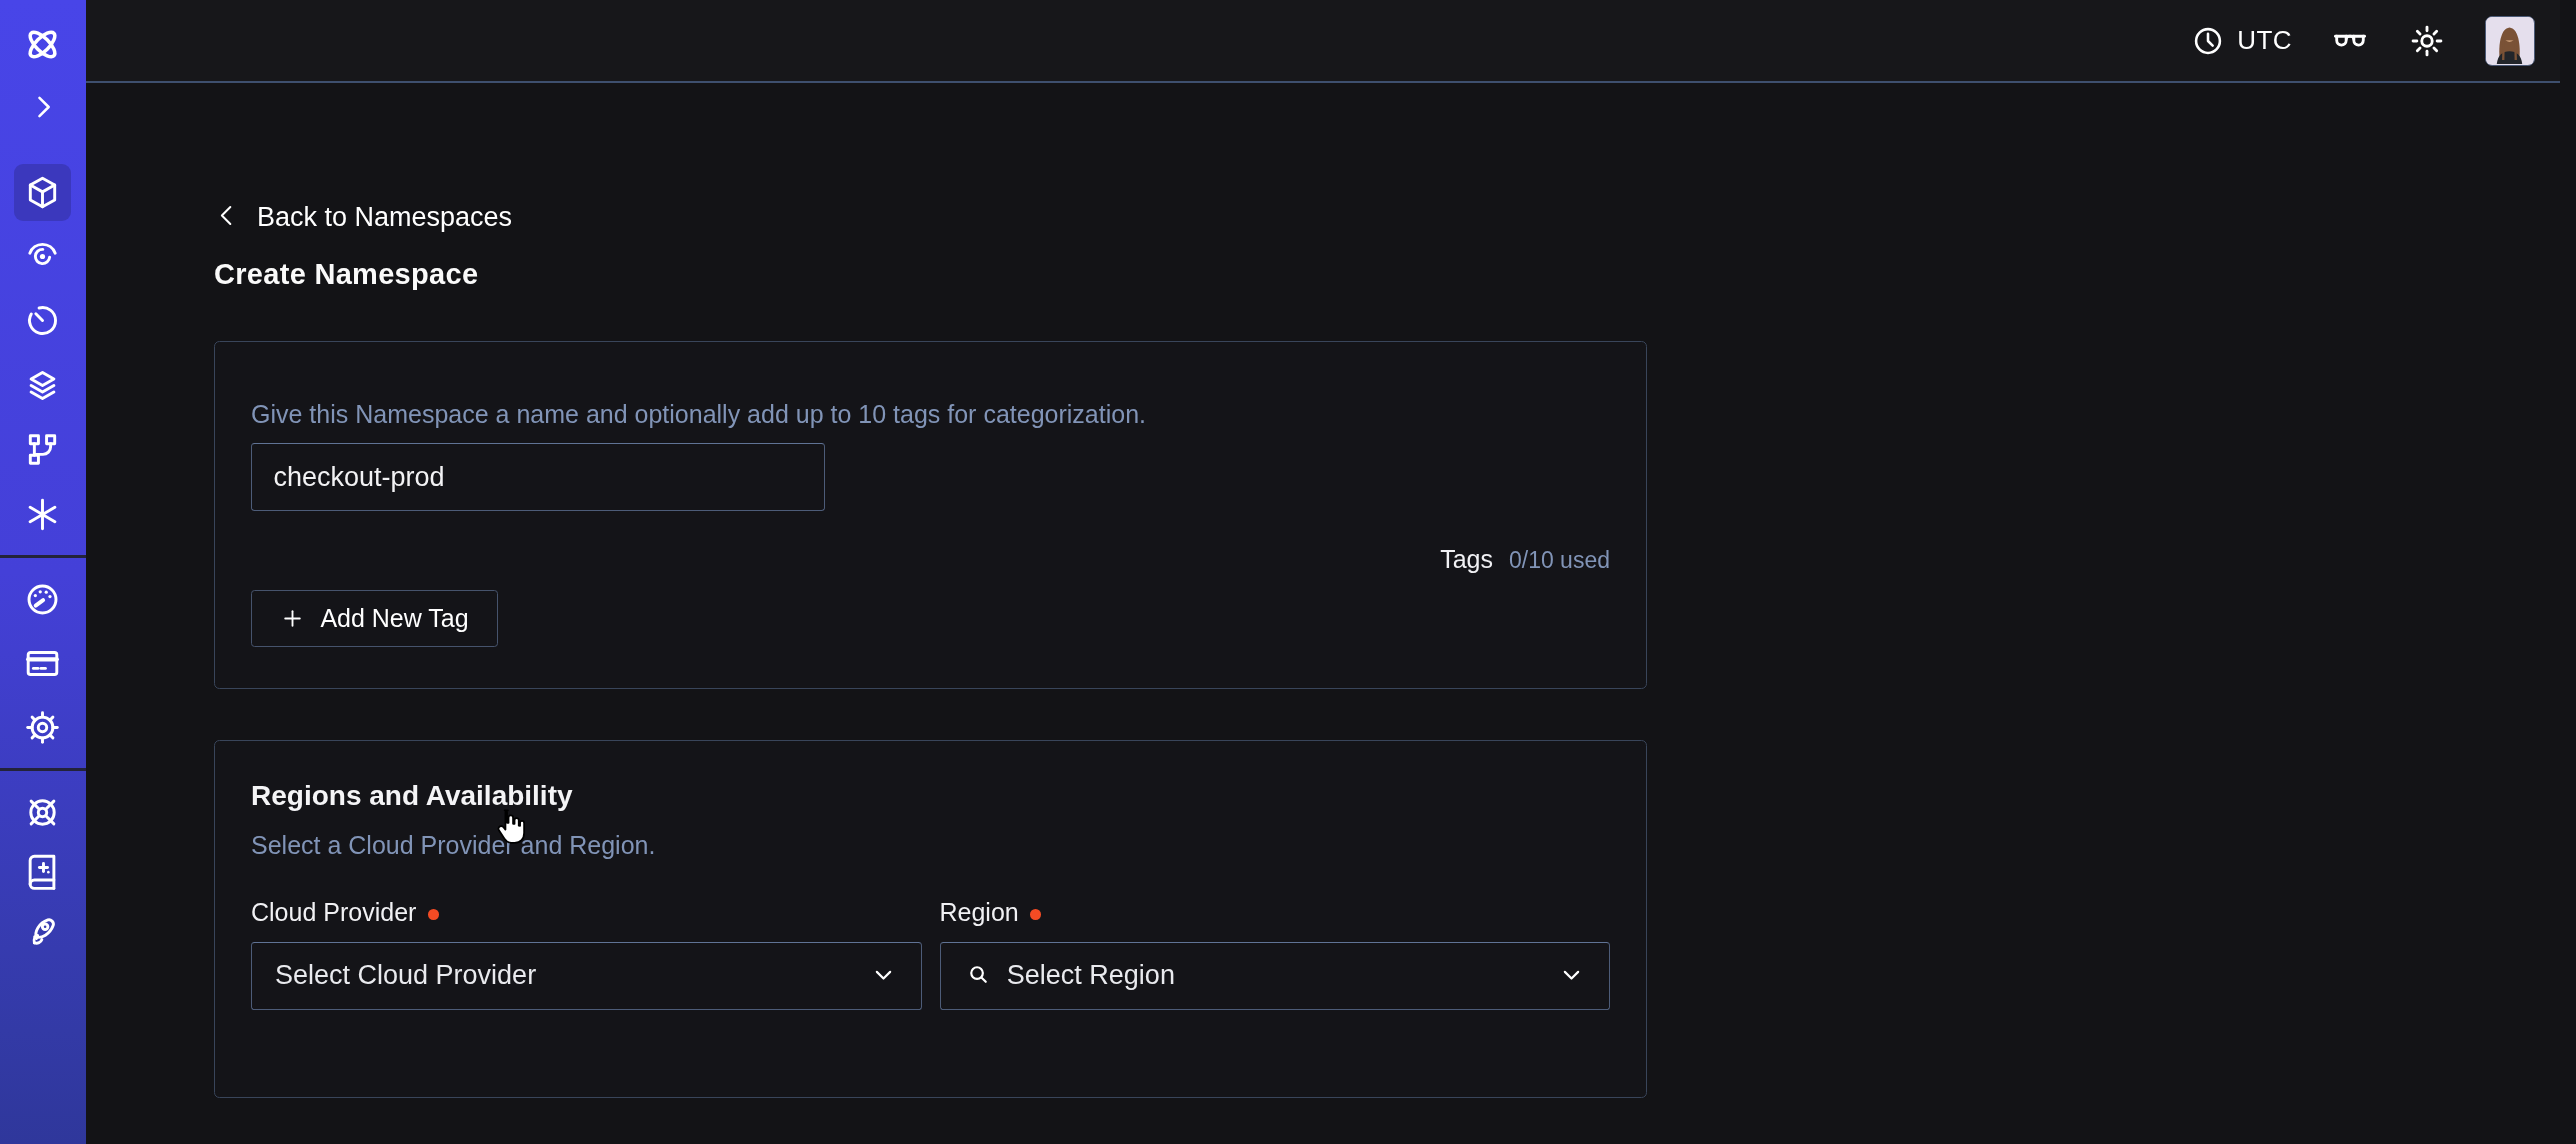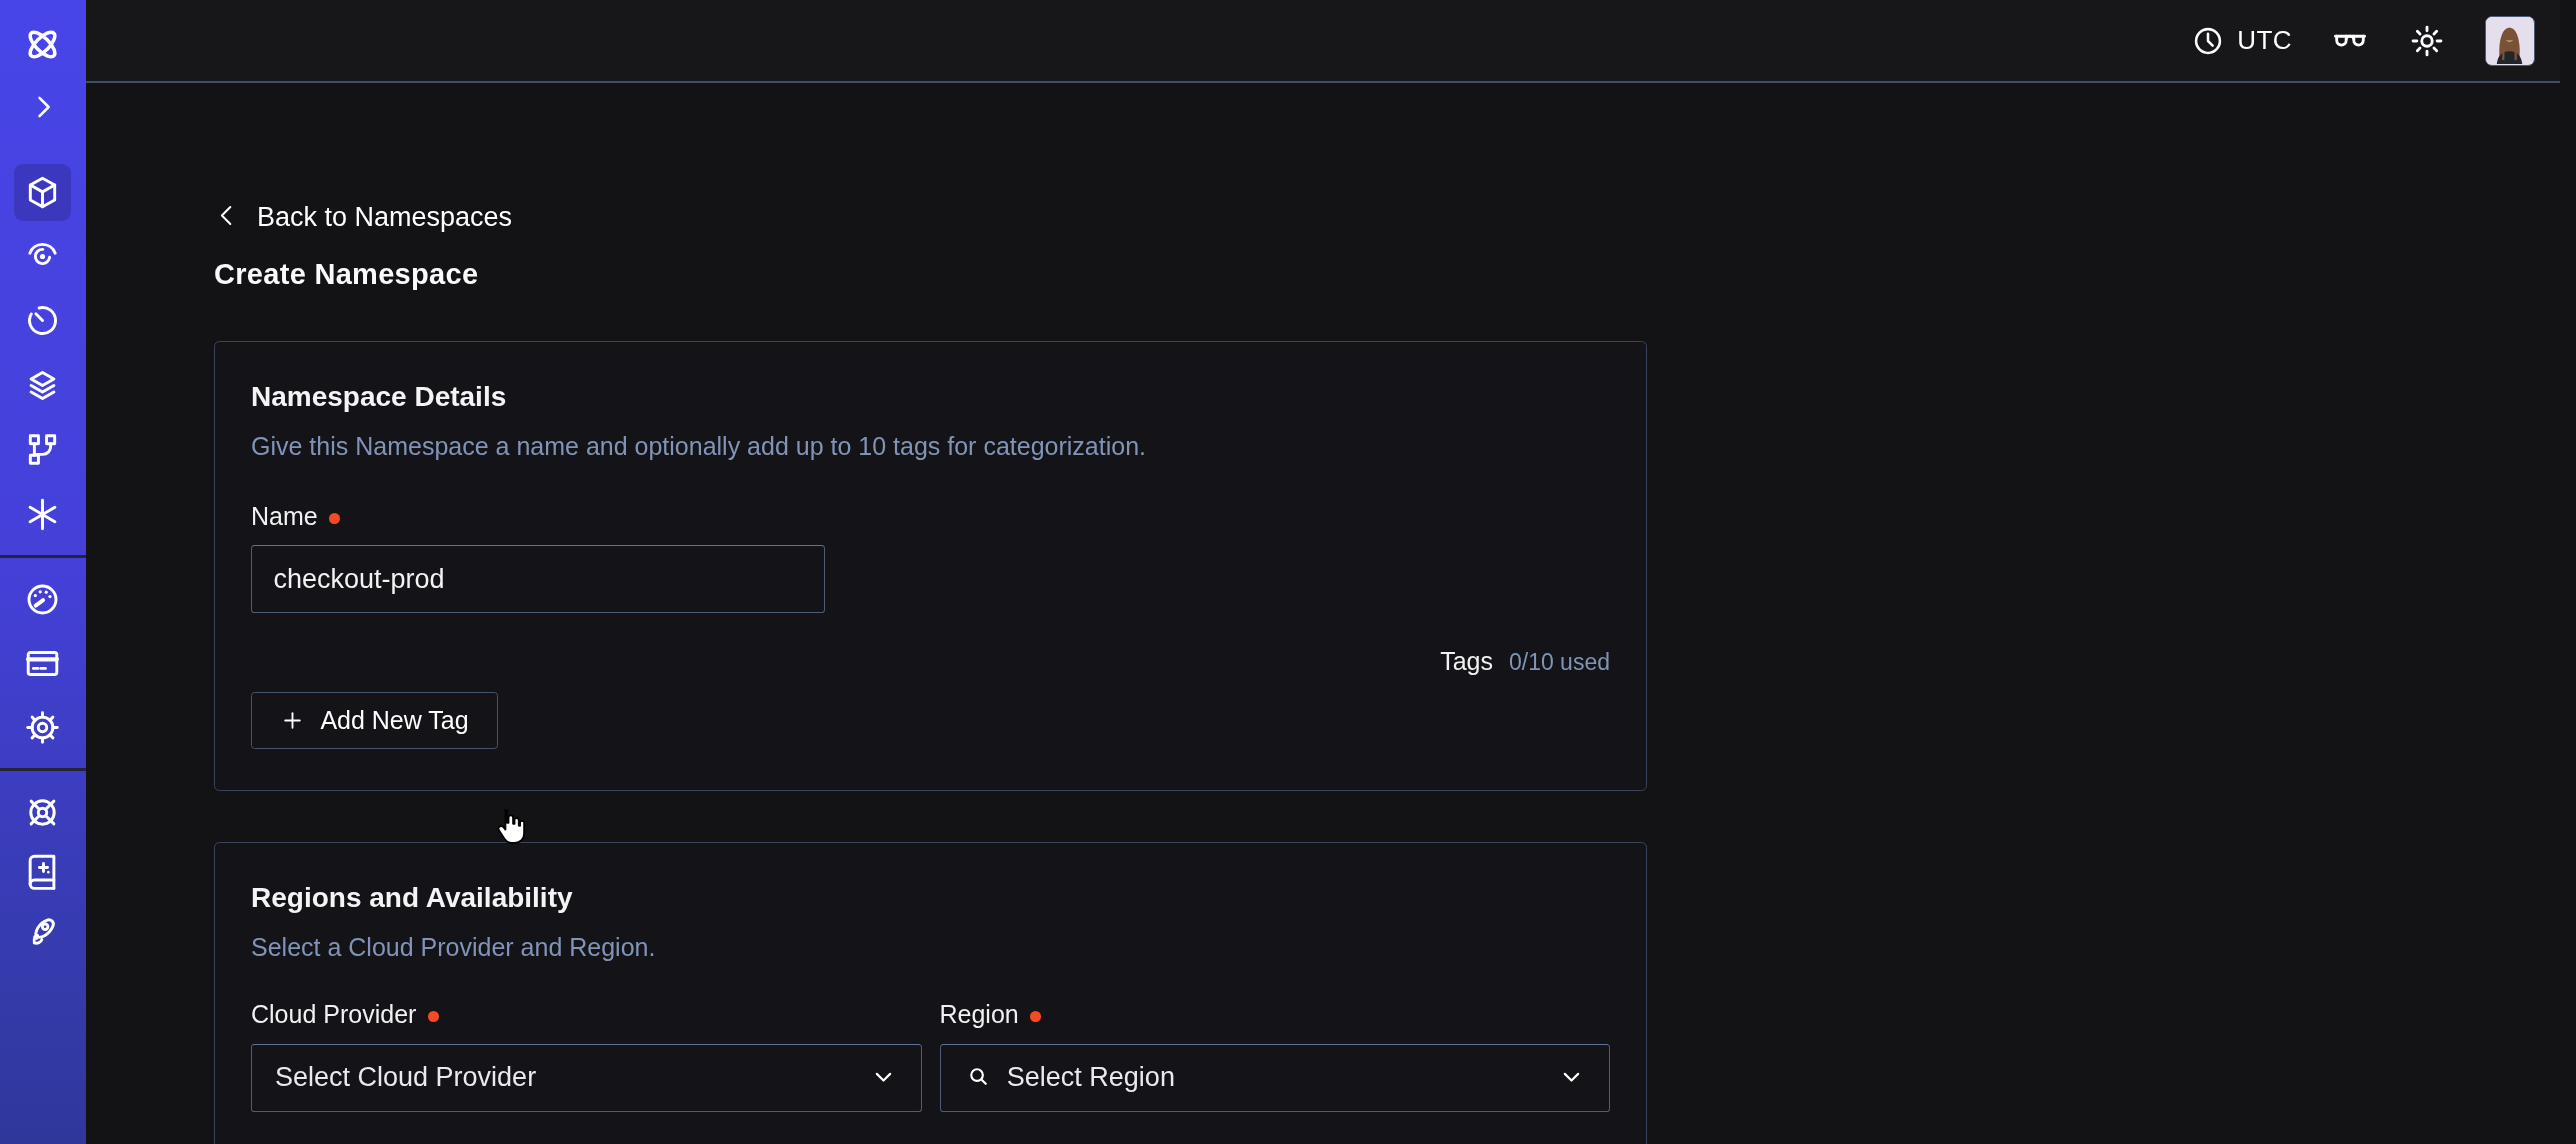--- a/index.html
+++ b/index.html
@@ -271,27 +271,22 @@
           <path d="M14.5 4.5 L7 12 L14.5 19.5"></path>
         </svg>
     </span>
     <span>Back to Namespaces</span>
   </div>
 
   <h1 class="page-title">Create Namespace</h1>
 
   
   <section class="card card-1">
-    <h2 class="card-title">Namespace Details</h2>
     <p class="card-sub">Give this Namespace a name and optionally add up to 10 tags for categorization.</p>
 
-    <div class="field-label name-label-row">
-      <span>Name</span>
-      <span class="req-dot"></span>
-    </div>
     <input class="text-input" type="text" value="checkout-prod" style="">
 
     <div class="tags-row">
       <span class="tags-label">Tags</span>
       <span class="tags-counter">0/10 used</span>
     </div>
     <button class="add-tag-btn">
       <span>
         <svg width="25" height="25" viewBox="0 0 24 24" class="stroke" stroke-width="2">
             <path d="M12 5 V19"></path>

